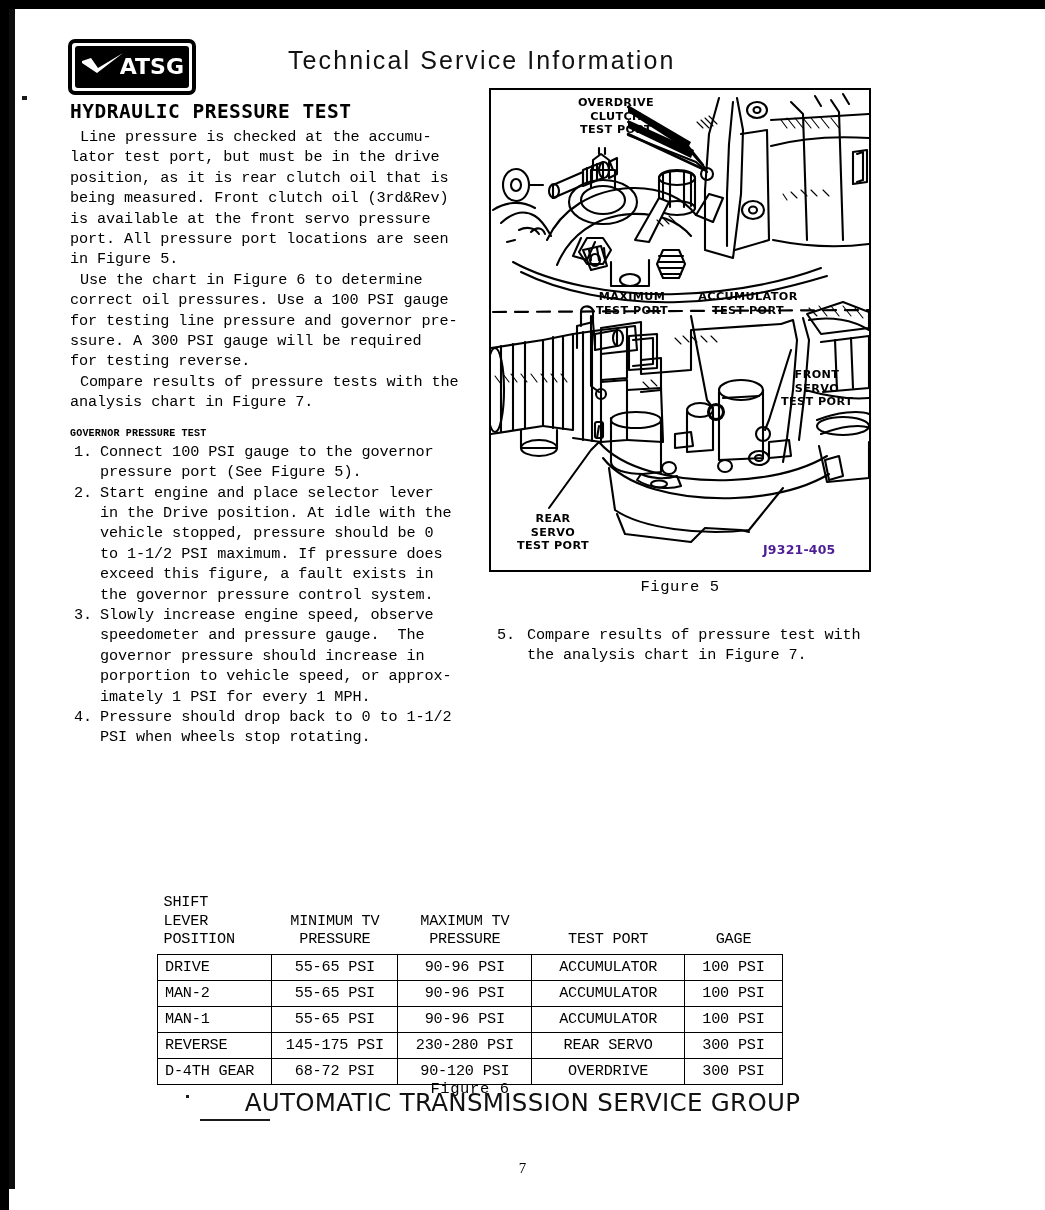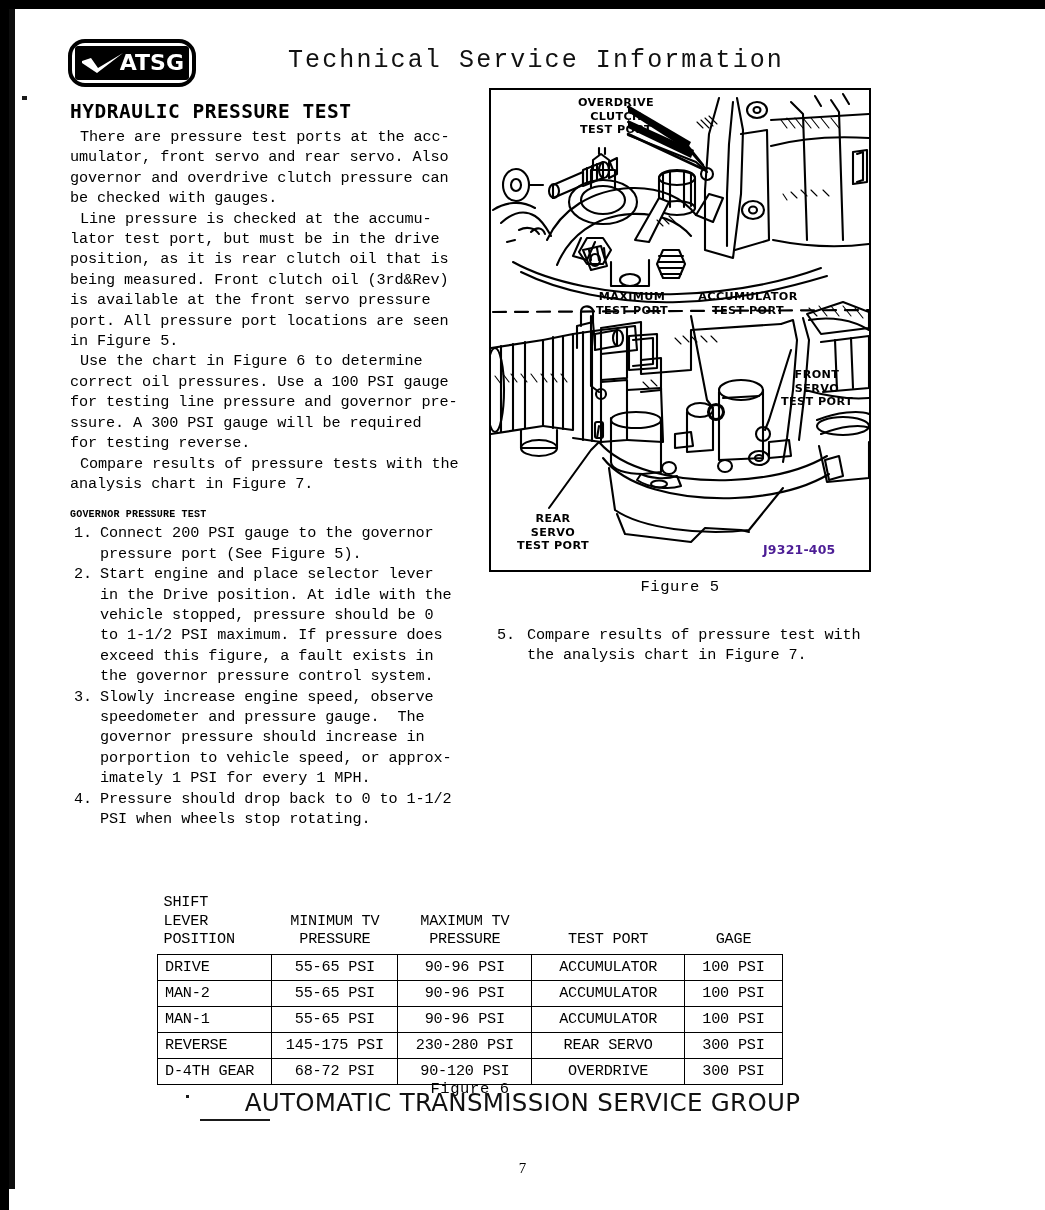--- a/index.html
+++ b/index.html
@@ -38,23 +38,23 @@
   }
   .scan-speck {
     position: absolute;
     background: #1a1a1a;
   }
 
   
   .logo-box {
     position: absolute;
     left: 68px; top: 39px;
-    width: 128px; height: 48px;
+    width: 128px; height: 56px;
     border: 4px solid #000;
-    border-radius: 17px;
+    border-radius: 7px;
     box-sizing: border-box;
     background: #fff;
     padding: 3px;
     text-align: right;
   }
   .logo-inner {
     position: relative;
     width: 100%; height: 100%;
     background: #000;
     border-radius: 3px;
@@ -73,21 +73,21 @@
     color: #ffffff;
     font-family: "DejaVu Sans", sans-serif;
     font-weight: bold;
     font-size: 22px;
     letter-spacing: 0px;
     line-height: 1;
   }
   .header-title {
     position: absolute;
     left: 288px; top: 46px;
-    font-family: Liberation Mono, monospace;
+    font-family: Liberation Sans, sans-serif;
     font-size: 25px;
     letter-spacing: 2.1px;
     color: #111;
     white-space: nowrap;
   }
 
   
   .left-col {
     position: absolute;
     left: 70px; top: 100px;
@@ -280,43 +280,39 @@
       <svg class="logo-check" viewBox="0 0 44 22">
         <polygon points="1,9 10,6 17,16 42,1 16,21 1,11" fill="#ffffff"></polygon>
       </svg>
       <span class="logo-text">ATSG</span>
     </div>
   </div>
   <div class="header-title">Technical Service Information</div>
 
   <div class="left-col">
     <h1 class="sec-head">HYDRAULIC PRESSURE TEST</h1>
-    <p class="para">There are pressure test ports at the acc-
-umulator, front servo and rear servo. Also
-governor and overdrive clutch pressure can
-be checked with gauges.</p>
     <p class="para">Line pressure is checked at the accumu-
 lator test port, but must be in the drive
 position, as it is rear clutch oil that is
 being measured. Front clutch oil (3rd&amp;Rev)
 is available at the front servo pressure
 port. All pressure port locations are seen
 in Figure 5.</p>
     <p class="para">Use the chart in Figure 6 to determine
 correct oil pressures. Use a 100 PSI gauge
 for testing line pressure and governor pre-
 ssure. A 300 PSI gauge will be required
 for testing reverse.</p>
     <p class="para">Compare results of pressure tests with the
 analysis chart in Figure 7.</p>
 
     <h2 class="sec-head small">GOVERNOR PRESSURE TEST</h2>
 
     <ul class="numlist">
-      <li><span class="num">1.</span><span>Connect 200 PSI gauge to the governor
+      <li><span class="num">1.</span><span>Connect 100 PSI gauge to the governor
 pressure port (See Figure 5).</span></li>
       <li><span class="num">2.</span><span>Start engine and place selector lever
 in the Drive position. At idle with the
 vehicle stopped, pressure should be 0
 to 1-1/2 PSI maximum. If pressure does
 exceed this figure, a fault exists in
 the governor pressure control system.</span></li>
       <li><span class="num">3.</span><span>Slowly increase engine speed, observe
 speedometer and pressure gauge.  The
 governor pressure should increase in

